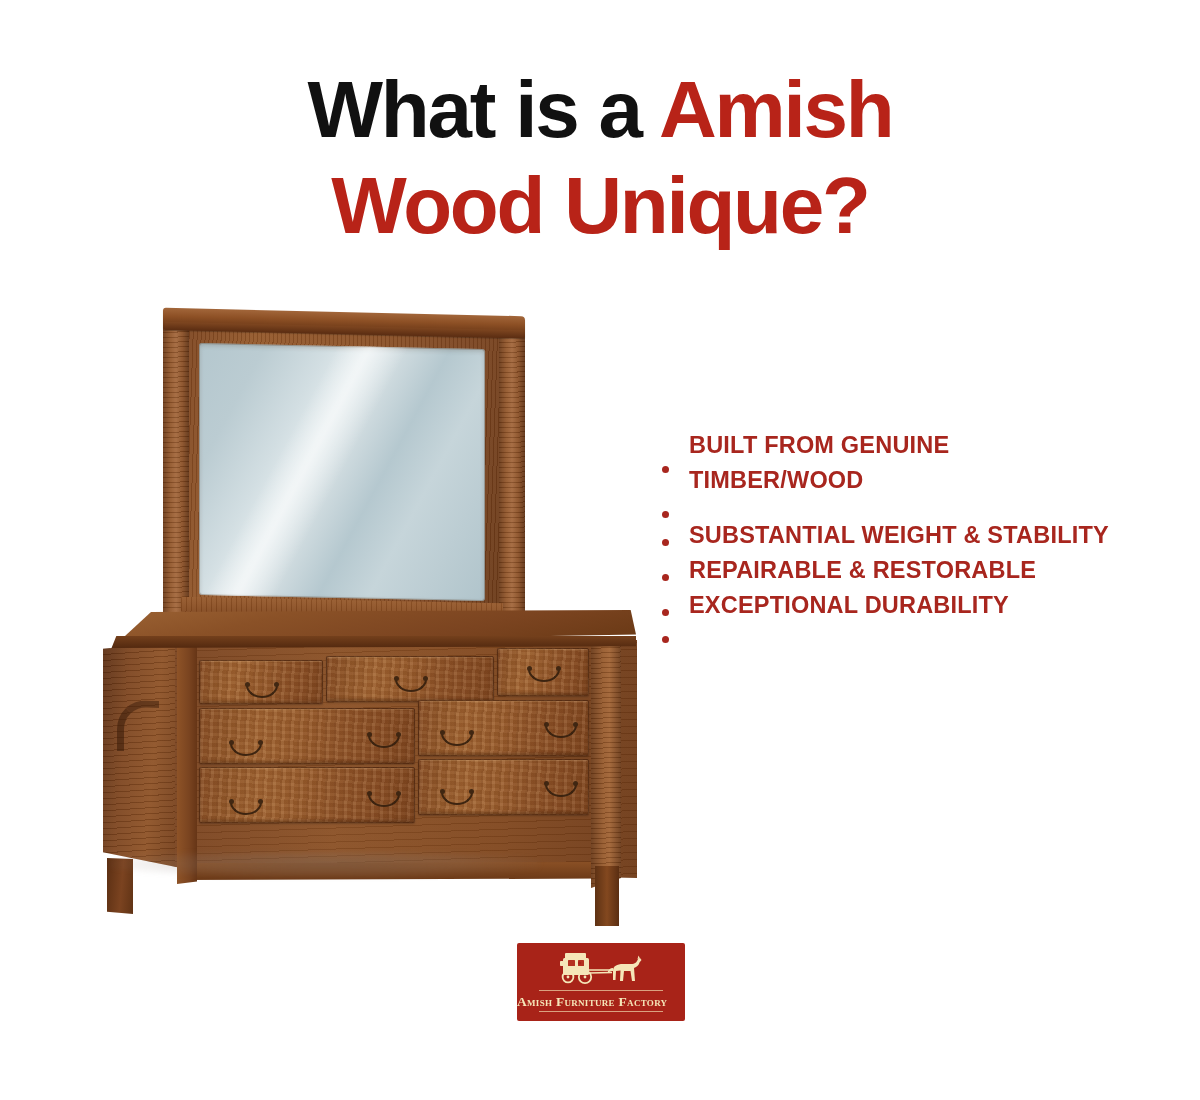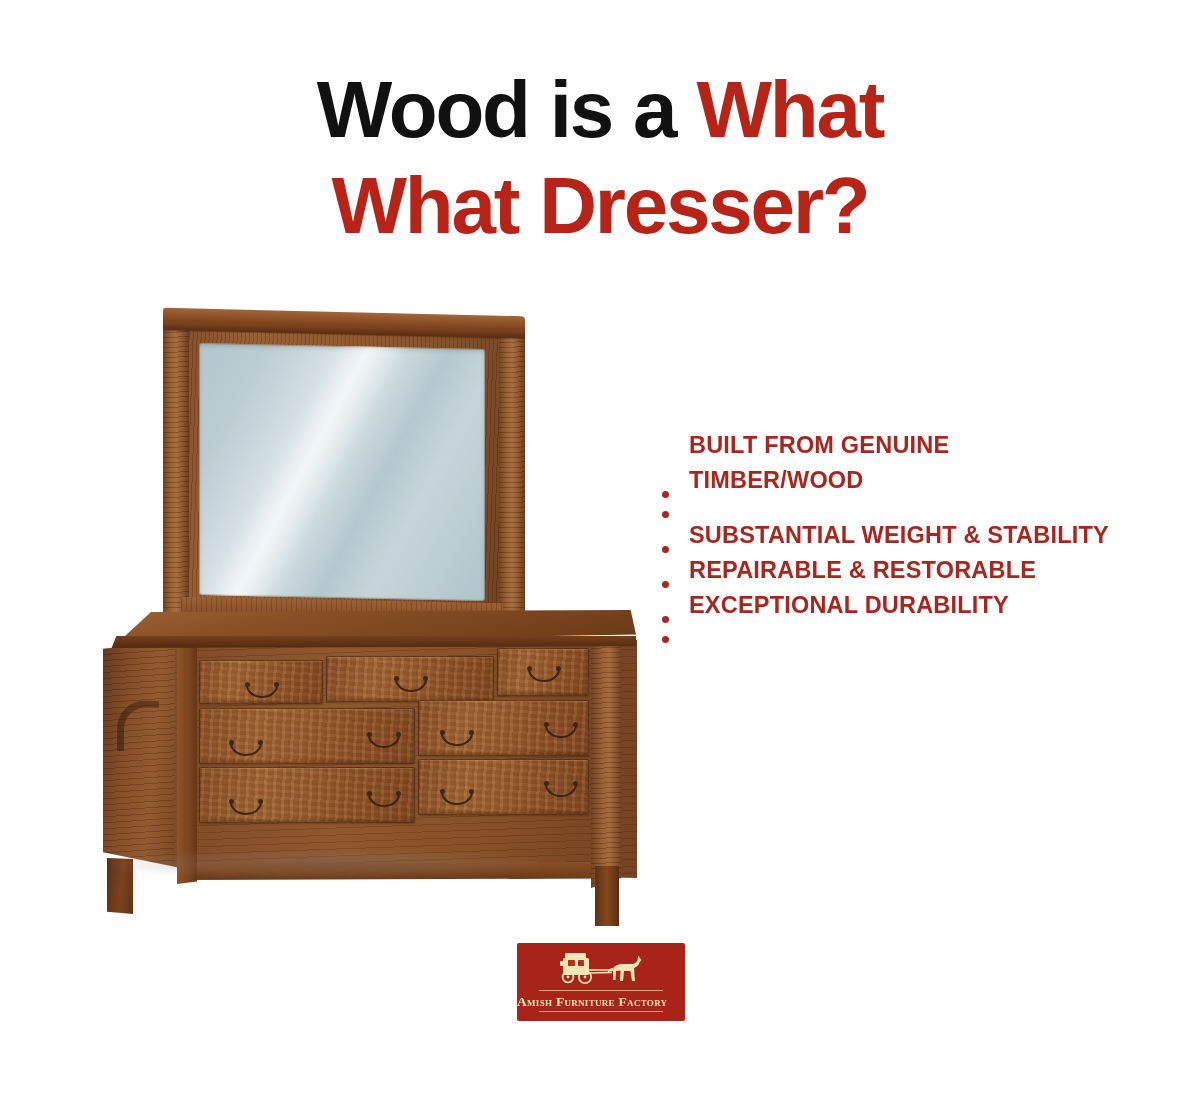--- a/index.html
+++ b/index.html
@@ -243,21 +243,21 @@
 
   
   #bullets {
     position: absolute;
     left: 662px;
     top: 428px;
     width: 452px;
   }
   .bullet-row {
     display: flex;
-    align-items: flex-end;
+    align-items: center;
     margin-bottom: 0px;
   }
   .bullet-dot {
     flex: 0 0 auto;
     width: 7px; height: 7px;
     border-radius: 50%;
     background: #a8261e;
     margin-top: 13px;
     margin-right: 20px;
   }
@@ -300,22 +300,22 @@
     font-variant: small-caps;
     white-space: nowrap;
   }
 </style>
 </head>
 <body>
 
 <div id="canvas">
 
   <h1 class="headline">
-    <span class="line"><span class="ink">Wood is a </span><span class="red">What</span></span>
-    <span class="line red">What Dresser?</span>
+    <span class="line"><span class="ink">What is a </span><span class="red">Amish</span></span>
+    <span class="line red">Wood Unique?</span>
   </h1>
 
   <div id="product">
 
     <div class="mirror-wrap">
       <div class="mirror-frame"></div>
       <div class="mirror-post left"></div>
       <div class="mirror-post right"></div>
       <div class="mirror-glass"></div>
       <div class="mirror-bottom-rail"></div>

